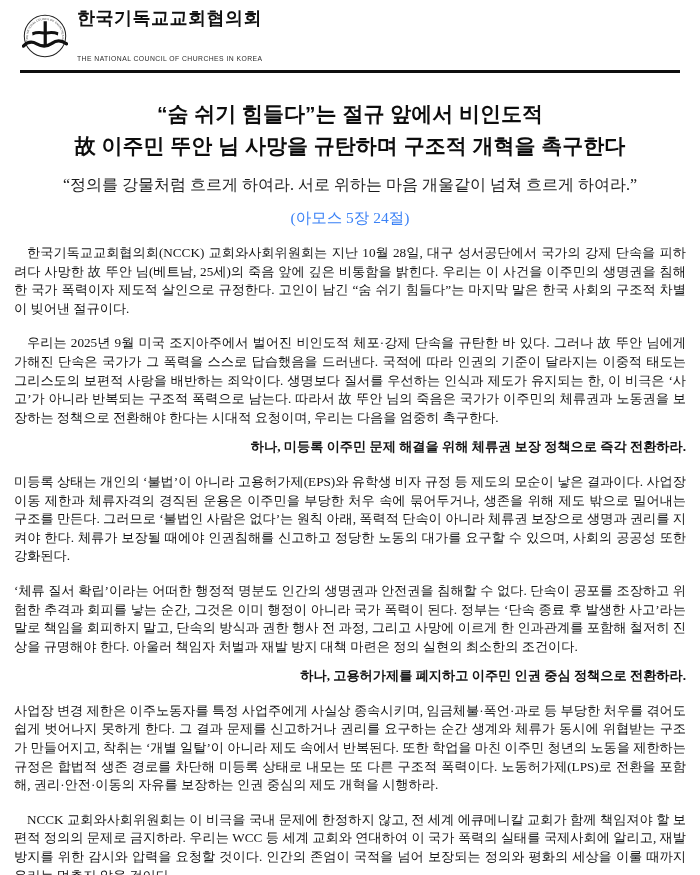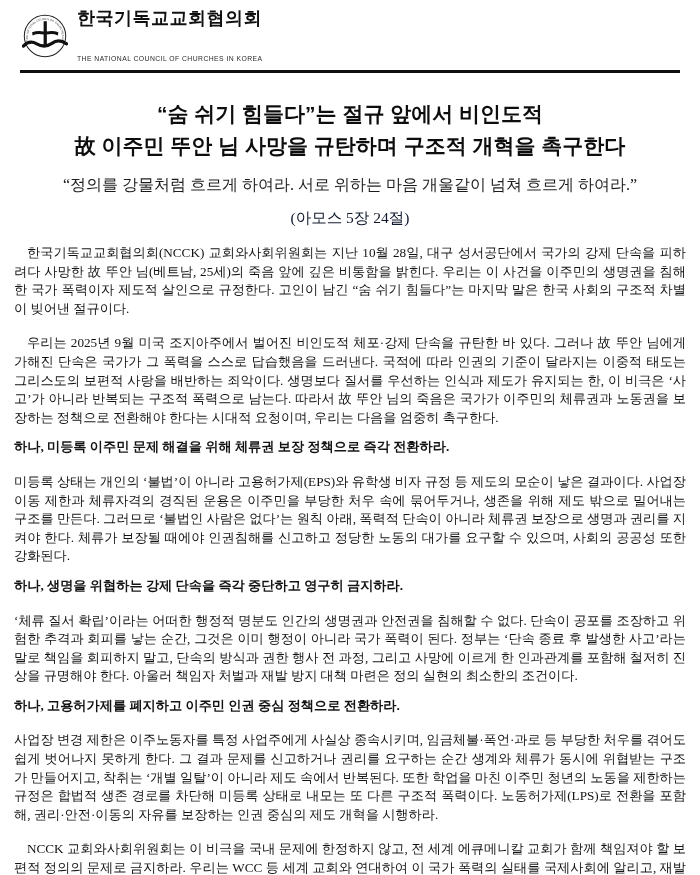--- a/index.html
+++ b/index.html
@@ -39,35 +39,35 @@
   }
   .title span { display:block; }
   .quote {
     margin:12px; text-align:center;
     font-family:"Liberation Serif", serif;
     font-size:16px; line-height:21px; color:#1b1b1b;
   }
   .cite {
     margin:1px 0 0 0; text-align:center;
     font-family:"Liberation Serif", serif;
-    font-size:15.5px; line-height:21px; color:#0f172a;
+    font-size:15.5px; line-height:21px; color:#3b82f6;
   }
   
   .content {
     margin-top:13px;
     font-family:"Liberation Serif", serif;
     font-size:13.2px; line-height:18.6px;
     text-align:justify;
     color:#131313;
   }
   .content p { margin:16px 0 11px 0; }
   .indent { text-indent:13px; }
   .demand-heading {
     font-weight:700; font-size:13.2px; line-height:18.6px;
-    margin:0; text-align:left;
+    margin:0; text-align:right;
   }
   
   .dateline, .signature {
     text-align:center;
     font-family:"Liberation Serif", serif;
     font-size:16px; line-height:22px; color:#151515;
   }
   .dateline { margin-top:14px;font-weight:bold; }
 </style>
 </head>
@@ -109,21 +109,20 @@
     <div class="content">
       <p class="indent">한국기독교교회협의회(NCCK) 교회와사회위원회는 지난 10월 28일, 대구 성서공단에서 국가의 강제 단속을 피하려다 사망한 故 뚜안 님(베트남, 25세)의 죽음 앞에 깊은 비통함을 밝힌다. 우리는 이 사건을 이주민의 생명권을 침해한 국가 폭력이자 제도적 살인으로 규정한다. 고인이 남긴 “숨 쉬기 힘들다”는 마지막 말은 한국 사회의 구조적 차별이 빚어낸 절규이다.</p>
       <p class="indent">우리는 2025년 9월 미국 조지아주에서 벌어진 비인도적 체포·강제 단속을 규탄한 바 있다. 그러나 故 뚜안 님에게 가해진 단속은 국가가 그 폭력을 스스로 답습했음을 드러낸다. 국적에 따라 인권의 기준이 달라지는 이중적 태도는 그리스도의 보편적 사랑을 배반하는 죄악이다. 생명보다 질서를 우선하는 인식과 제도가 유지되는 한, 이 비극은 ‘사고’가 아니라 반복되는 구조적 폭력으로 남는다. 따라서 故 뚜안 님의 죽음은 국가가 이주민의 체류권과 노동권을 보장하는 정책으로 전환해야 한다는 시대적 요청이며, 우리는 다음을 엄중히 촉구한다.</p>
 
       <section>
         <h2 class="demand-heading">하나, 미등록 이주민 문제 해결을 위해 체류권 보장 정책으로 즉각 전환하라.</h2>
         <p>미등록 상태는 개인의 ‘불법’이 아니라 고용허가제(EPS)와 유학생 비자 규정 등 제도의 모순이 낳은 결과이다. 사업장 이동 제한과 체류자격의 경직된 운용은 이주민을 부당한 처우 속에 묶어두거나, 생존을 위해 제도 밖으로 밀어내는 구조를 만든다. 그러므로 ‘불법인 사람은 없다’는 원칙 아래, 폭력적 단속이 아니라 체류권 보장으로 생명과 권리를 지켜야 한다. 체류가 보장될 때에야 인권침해를 신고하고 정당한 노동의 대가를 요구할 수 있으며, 사회의 공공성 또한 강화된다.</p>
       </section>
 
       <section>
-        <h2 class="demand-heading">하나, 생명을 위협하는 강제 단속을 즉각 중단하고 영구히 금지하라.</h2>
         <p>‘체류 질서 확립’이라는 어떠한 행정적 명분도 인간의 생명권과 안전권을 침해할 수 없다. 단속이 공포를 조장하고 위험한 추격과 회피를 낳는 순간, 그것은 이미 행정이 아니라 국가 폭력이 된다. 정부는 ‘단속 종료 후 발생한 사고’라는 말로 책임을 회피하지 말고, 단속의 방식과 권한 행사 전 과정, 그리고 사망에 이르게 한 인과관계를 포함해 철저히 진상을 규명해야 한다. 아울러 책임자 처벌과 재발 방지 대책 마련은 정의 실현의 최소한의 조건이다.</p>
       </section>
 
       <section>
         <h2 class="demand-heading">하나, 고용허가제를 폐지하고 이주민 인권 중심 정책으로 전환하라.</h2>
         <p>사업장 변경 제한은 이주노동자를 특정 사업주에게 사실상 종속시키며, 임금체불·폭언·과로 등 부당한 처우를 겪어도 쉽게 벗어나지 못하게 한다. 그 결과 문제를 신고하거나 권리를 요구하는 순간 생계와 체류가 동시에 위협받는 구조가 만들어지고, 착취는 ‘개별 일탈’이 아니라 제도 속에서 반복된다. 또한 학업을 마친 이주민 청년의 노동을 제한하는 규정은 합법적 생존 경로를 차단해 미등록 상태로 내모는 또 다른 구조적 폭력이다. 노동허가제(LPS)로 전환을 포함해, 권리·안전·이동의 자유를 보장하는 인권 중심의 제도 개혁을 시행하라.</p>
       </section>
 
       <p class="indent">NCCK 교회와사회위원회는 이 비극을 국내 문제에 한정하지 않고, 전 세계 에큐메니칼 교회가 함께 책임져야 할 보편적 정의의 문제로 금지하라. 우리는 WCC 등 세계 교회와 연대하여 이 국가 폭력의 실태를 국제사회에 알리고, 재발 방지를 위한 감시와 압력을 요청할 것이다. 인간의 존엄이 국적을 넘어 보장되는 정의와 평화의 세상을 이룰 때까지 우리는 멈추지 않을 것이다.</p>
     </div>

